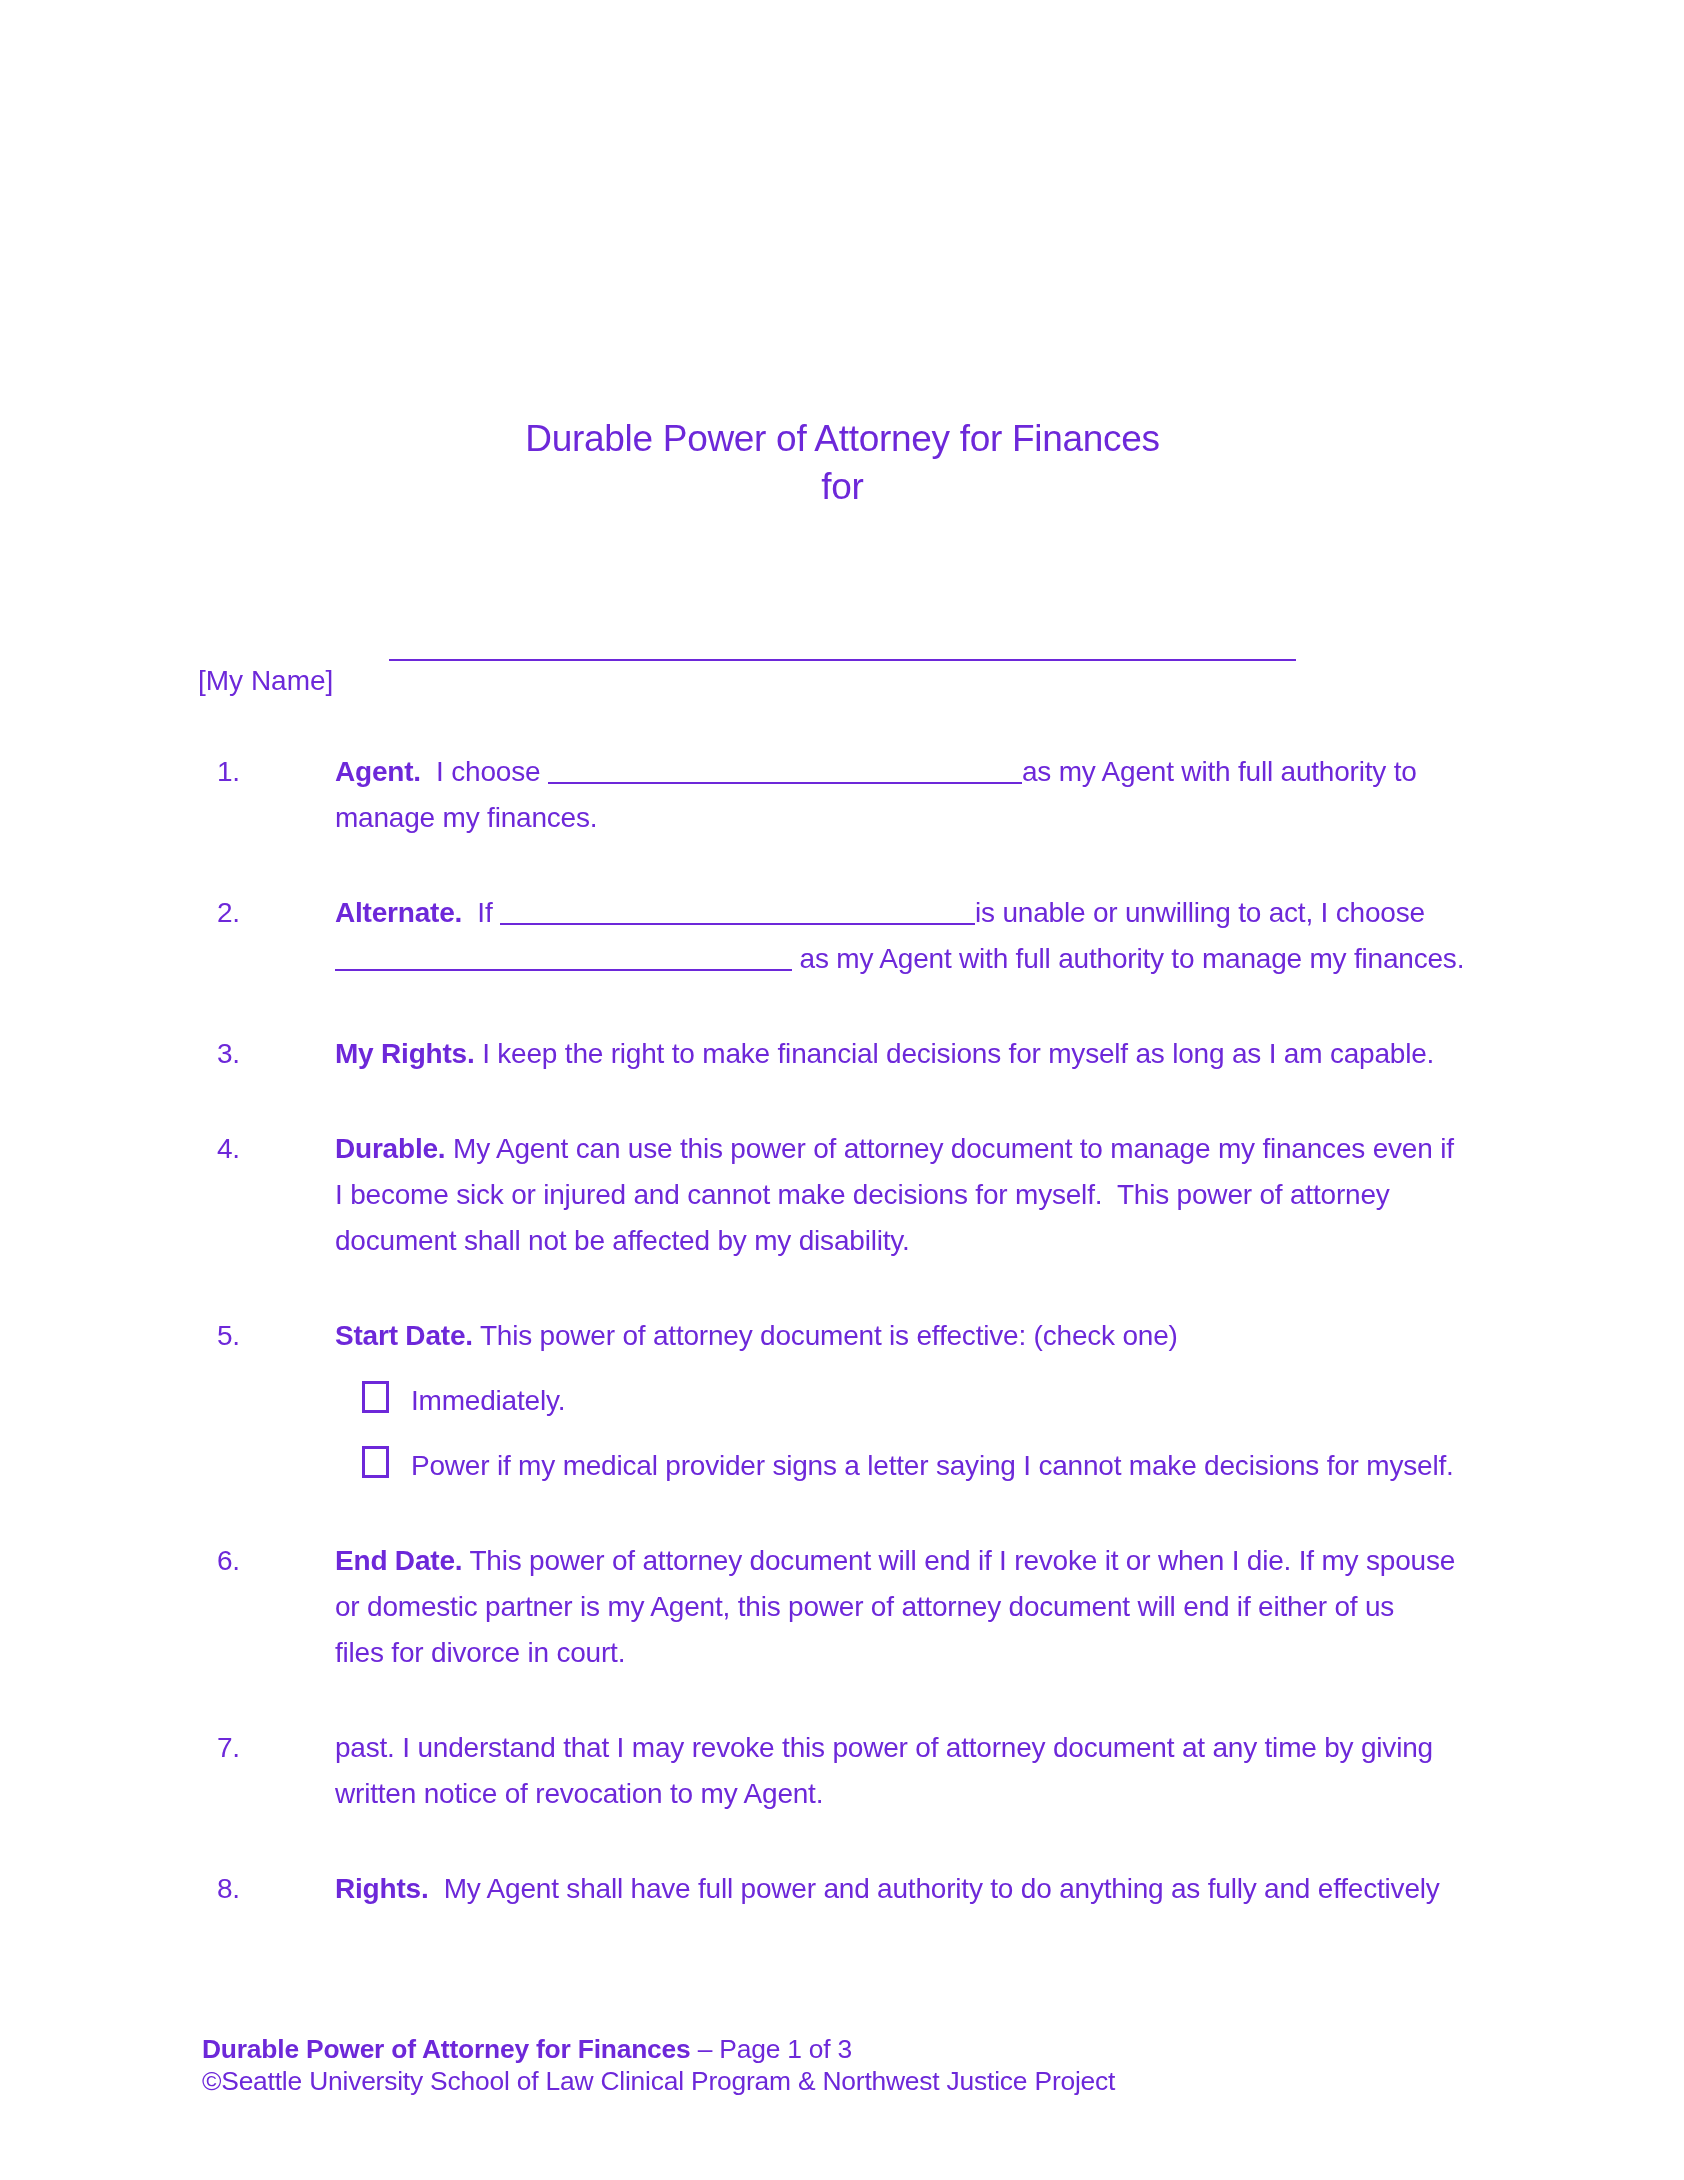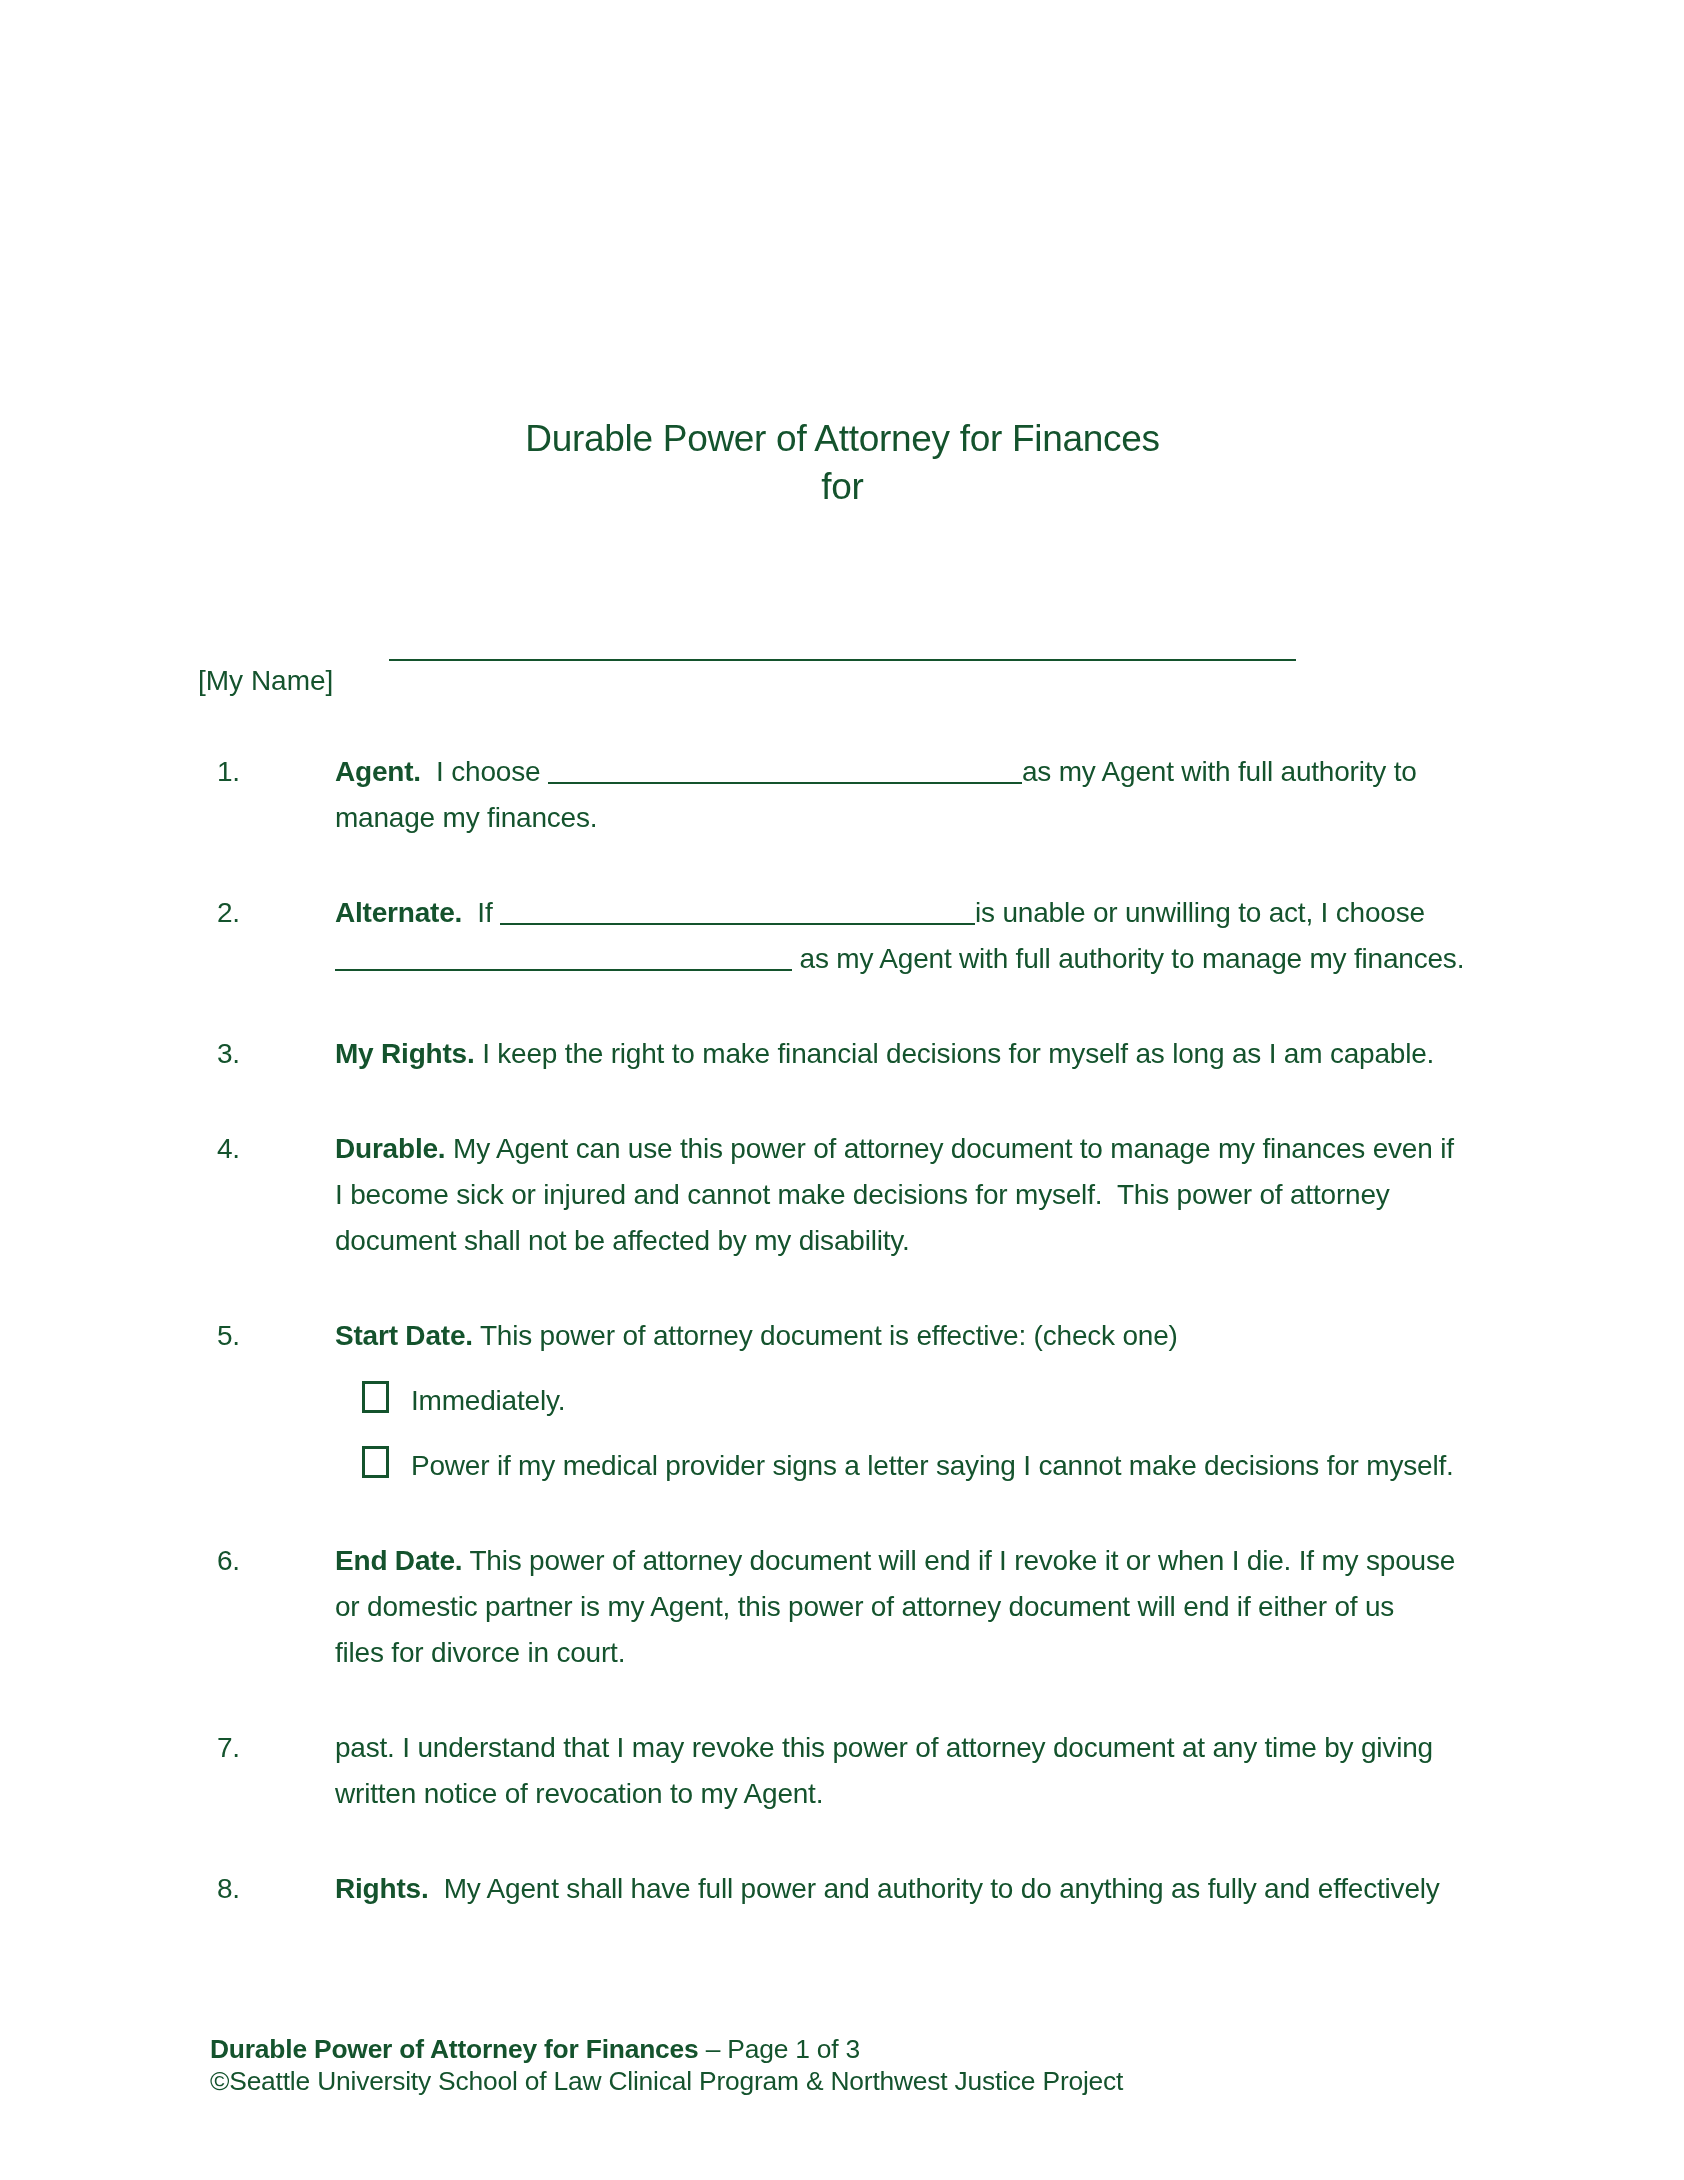--- a/index.html
+++ b/index.html
@@ -1,20 +1,20 @@
 <!DOCTYPE html>
 <html style="font-size:13.6px"><head>
 <meta charset="utf-8">
 <style>
   html,body{margin:0;padding:0;background:#e8e8e8;}
   .page{
     position:relative;
     width:1685px;height:2181px;
     background:#ffffff;
-    color:#14532d;
+    color:#6d28d9;
     font-family:"Liberation Sans","DejaVu Sans",sans-serif;
     box-sizing:border-box;
     padding:415px 198px 0 198px;
     overflow:hidden;
   }
   .title{
     text-align:center;
     font-size:37px;
     line-height:48px;
     letter-spacing:-0.3px;
@@ -54,21 +54,21 @@
   .checkbox{
     display:inline-block;
     width:21px;height:26.4px;
     border:3px solid currentColor;
     vertical-align:-3.4px;
     margin-right:22px;
     background:#fff;
   }
   .footer{
     position:absolute;
-    left:210px;top:2034px;
+    left:202px;top:2034px;
     font-size:26.4px;
     line-height:31.5px;
     letter-spacing:-0.2px;
   }
   .f1{white-space:pre;}
 </style>
 </head>
 <body>
 
 <div class="page">

